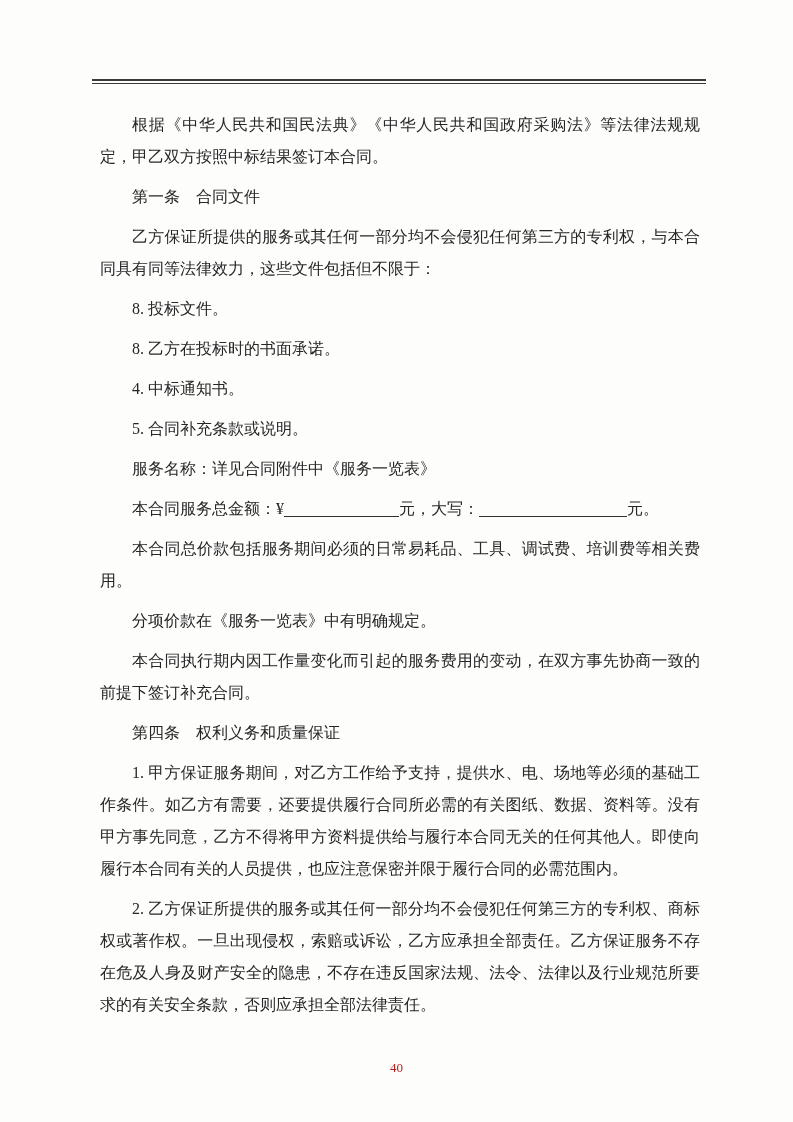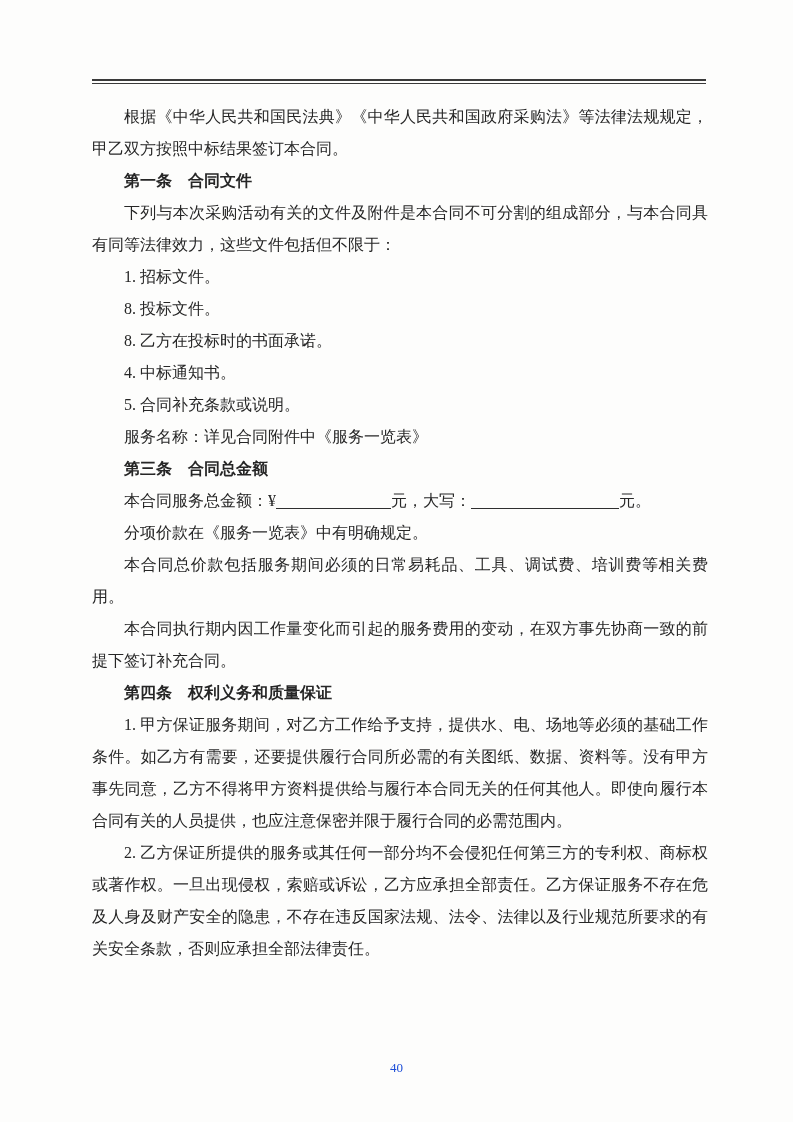--- a/index.html
+++ b/index.html
@@ -30,87 +30,85 @@
     background: #3a3a3a;
     margin-top: 2px;
   }
   .content {
     position: absolute;
     top: 101px;
     left: 92px;
     width: 616px;
   }
   .para {
-    margin: 0;
+    margin: 8px;
     font-size: 16px;
     line-height: 32px;
     text-indent: 2em;
     text-align: justify;
     text-justify: inter-ideograph;
     word-break: break-all;
   }
   .heading {
-    font-weight: bold;
+    font-weight: normal;
   }
   .amount-line {
     white-space: nowrap;
   }
   .blank {
     display: inline-block;
     height: 15px;
     border-bottom: 1px solid #2f2f2f;
     vertical-align: -3px;
   }
   .blank-num  { width: 115px; }
   .blank-cap  { width: 148px; }
   .page-footer {
     position: absolute;
     top: 1058px;
     left: 0;
     width: 793px;
     text-align: center;
     font-size: 13px;
     line-height: 20px;
-    color: #1d4ed8;
+    color: #b91c1c;
   }
 </style>
 </head>
 <body>
 
 <div class="header-rule">
   <div class="thick"></div>
   <div class="thin"></div>
 </div>
 
 <div class="content">
 
   <p class="para">根据《中华人民共和国民法典》《中华人民共和国政府采购法》等法律法规规定，甲乙双方按照中标结果签订本合同。</p>
 
   <p class="para heading">第一条　合同文件</p>
 
-  <p class="para">下列与本次采购活动有关的文件及附件是本合同不可分割的组成部分，与本合同具有同等法律效力，这些文件包括但不限于：</p>
+  <p class="para">乙方保证所提供的服务或其任何一部分均不会侵犯任何第三方的专利权，与本合同具有同等法律效力，这些文件包括但不限于：</p>
 
-  <p class="para">1. 招标文件。</p>
   <p class="para">8. 投标文件。</p>
   <p class="para">8. 乙方在投标时的书面承诺。</p>
   <p class="para">4. 中标通知书。</p>
   <p class="para">5. 合同补充条款或说明。</p>
 
 
   <p class="para">服务名称：详见合同附件中《服务一览表》</p>
 
-  <p class="para heading">第三条　合同总金额</p>
 
   <p class="para amount-line">
     <span>本合同服务总金额：¥</span><span class="blank blank-num"></span><span>元，大写：</span><span class="blank blank-cap"></span><span>元。</span>
   </p>
 
+  <p class="para">本合同总价款包括服务期间必须的日常易耗品、工具、调试费、培训费等相关费用。</p>
+
   <p class="para">分项价款在《服务一览表》中有明确规定。</p>
-
-  <p class="para">本合同总价款包括服务期间必须的日常易耗品、工具、调试费、培训费等相关费用。</p>
 
   <p class="para">本合同执行期内因工作量变化而引起的服务费用的变动，在双方事先协商一致的前提下签订补充合同。</p>
 
   <p class="para heading">第四条　权利义务和质量保证</p>
 
   <p class="para">1. 甲方保证服务期间，对乙方工作给予支持，提供水、电、场地等必须的基础工作条件。如乙方有需要，还要提供履行合同所必需的有关图纸、数据、资料等。没有甲方事先同意，乙方不得将甲方资料提供给与履行本合同无关的任何其他人。即使向履行本合同有关的人员提供，也应注意保密并限于履行合同的必需范围内。</p>
 
   <p class="para">2. 乙方保证所提供的服务或其任何一部分均不会侵犯任何第三方的专利权、商标权或著作权。一旦出现侵权，索赔或诉讼，乙方应承担全部责任。乙方保证服务不存在危及人身及财产安全的隐患，不存在违反国家法规、法令、法律以及行业规范所要求的有关安全条款，否则应承担全部法律责任。</p>
 
 </div>

